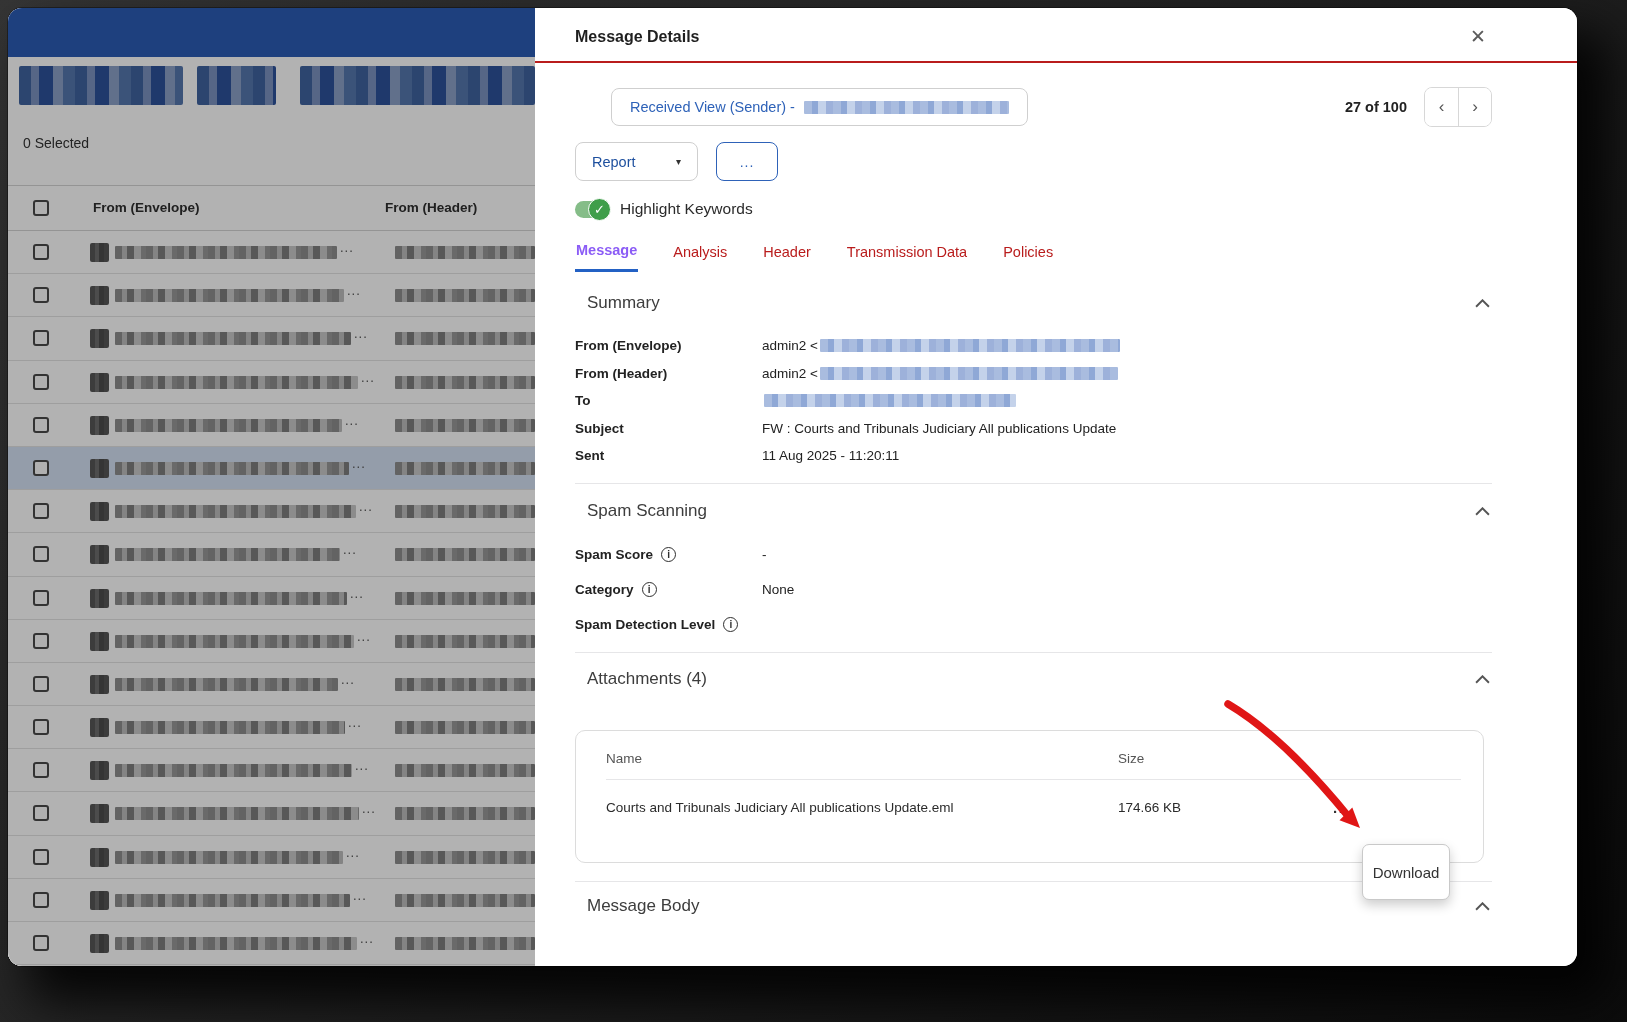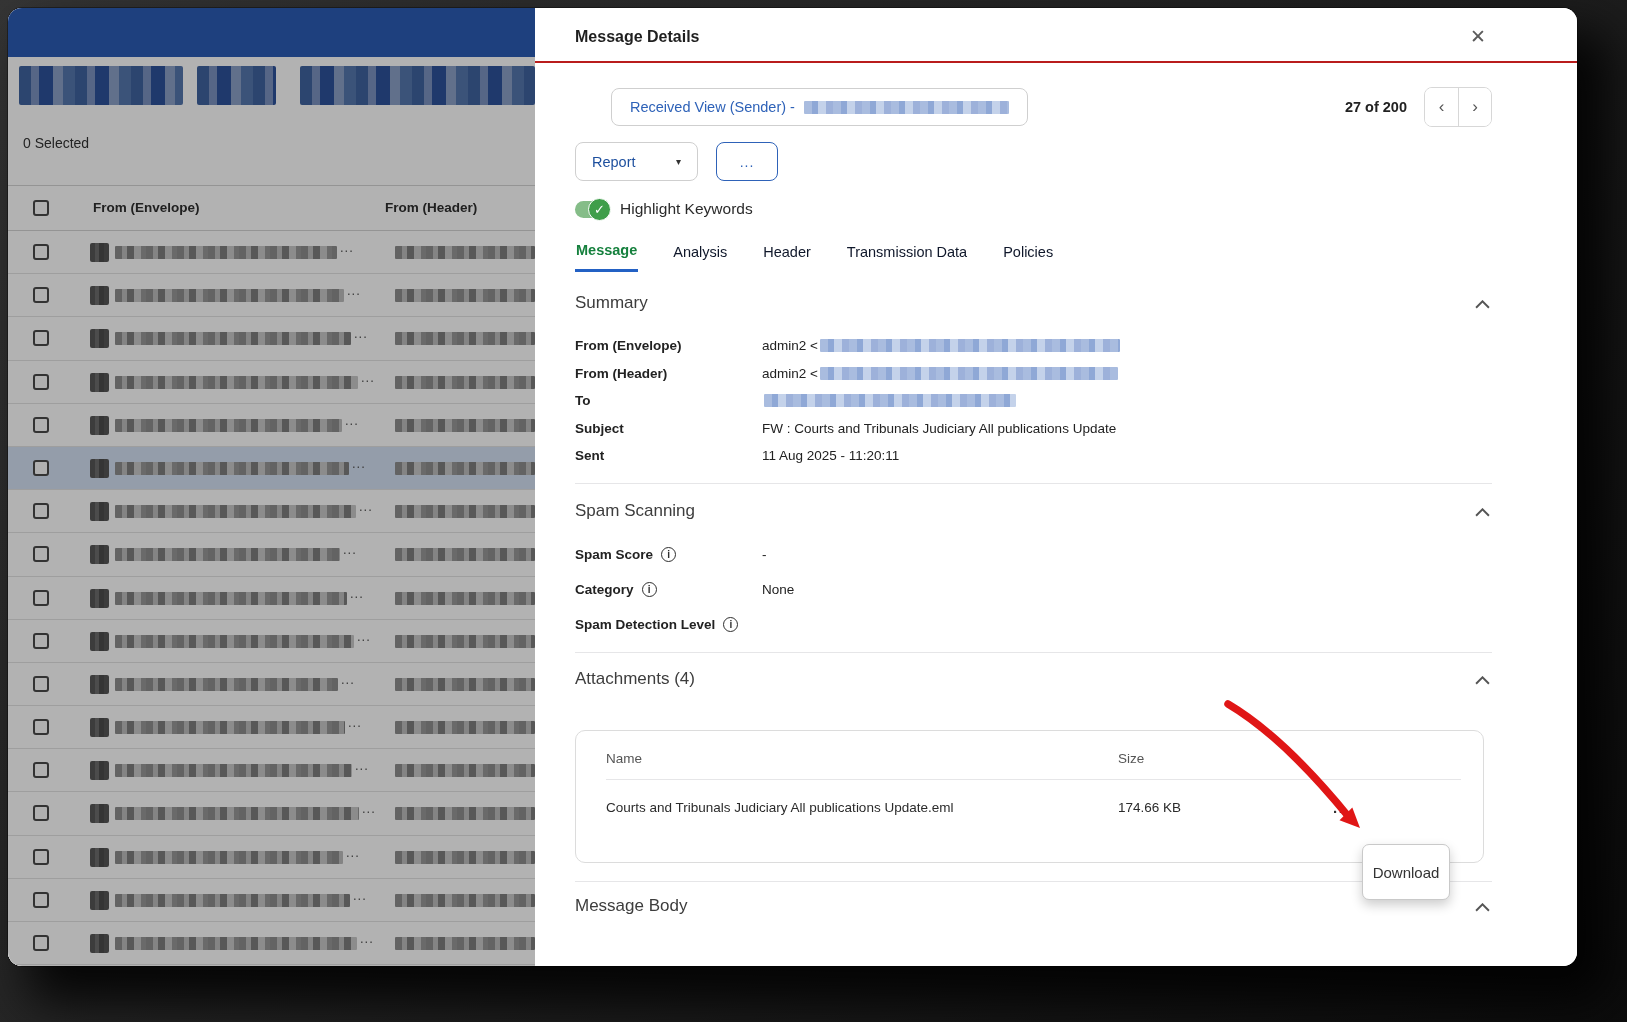--- a/index.html
+++ b/index.html
@@ -74,24 +74,24 @@
     color:#2e62b8; font-size:14px; letter-spacing:1px; cursor:pointer; }
 
   .toggle-row { margin-top:19px; display:flex; align-items:center; gap:12px; }
   .toggle { width:33px; height:17px; border-radius:9px; background:#85bd88; position:relative; cursor:pointer; }
   .toggle-knob { position:absolute; right:-3px; top:-3px; width:23px; height:23px; border-radius:50%;
     background:#3f9e4a; border:1.5px solid #fff; color:#fff; font-size:13px;
     display:flex; align-items:center; justify-content:center; }
   .toggle-label { font-size:15.5px; color:#2b2b2b; }
 
   .tabs { margin-top:24px; display:flex; gap:34px; }
-  .tab { background:none; border:none; font-size:14.5px; color:#0f172a; padding:0 1px 11px; cursor:pointer; }
-  .tab.active { color:#15803d; font-weight:700; border-bottom:3px solid #2361c4; }
-
-  .sect-head { margin-top:21px; display:flex; align-items:flex-end; justify-content:space-between; }
+  .tab { background:none; border:none; font-size:14.5px; color:#b91c1c; padding:0 1px 11px; cursor:pointer; }
+  .tab.active { color:#8b5cf6; font-weight:700; border-bottom:3px solid #2361c4; }
+
+  .sect-head { margin-top:21px; display:flex; align-items:center; justify-content:space-between;margin-left:12px; }
   .sect-title { font-size:17px; color:#3d3d3d; }
   .chev-btn { background:none; border:none; padding:4px 2px; cursor:pointer; }
   .chev { width:15px; height:9px; display:block; }
 
   .fields { margin-top:25px; }
   .field { display:flex; align-items:center; margin-bottom:12.5px; font-size:13.5px; color:#222; min-height:15px; }
   .field-label { flex:0 0 187px; font-weight:700; display:flex; align-items:center; }
   .field-value { display:flex; align-items:center; gap:2px; }
   .divider { border-top:1px solid #e6e6e8; margin-top:20px; }
   .divider.sp { margin-top:17px; }
@@ -278,21 +278,21 @@
       </div>
 
       <div class="content">
 
         <div class="toolbar-row">
           <button class="view-btn">
             <span>Received View (Sender) -</span>
             <span class="pix-blue" style="width:205px;"></span>
           </button>
           <div class="pager">
-            <span class="pager-label">27 of 200</span>
+            <span class="pager-label">27 of 100</span>
             <div class="nav-group">
               <button class="nav-btn">
                 <span>‹</span>
               </button>
               <button class="nav-btn">
                 <span>›</span>
               </button>
             </div>
           </div>
         </div>

